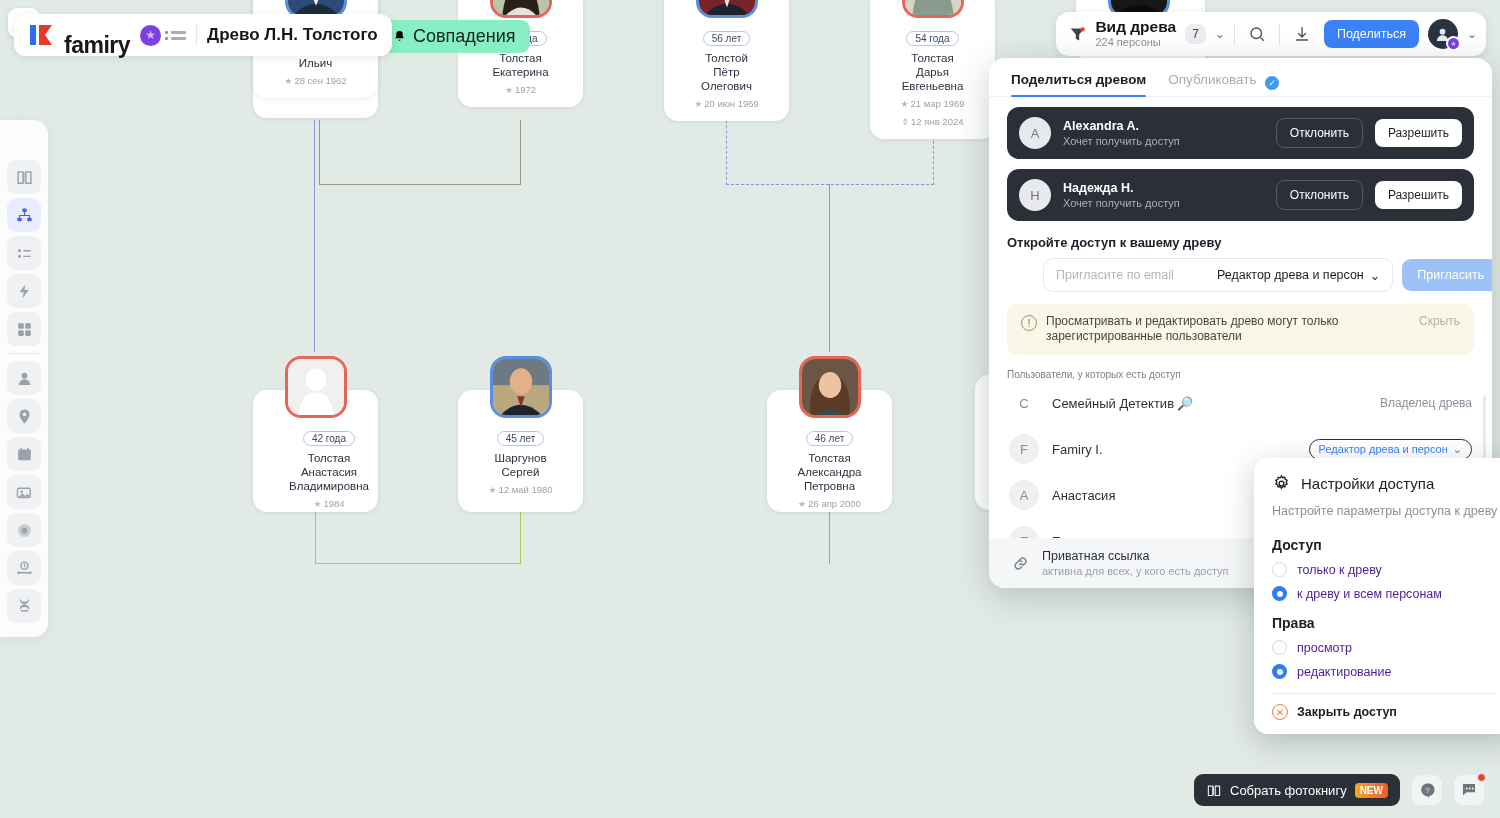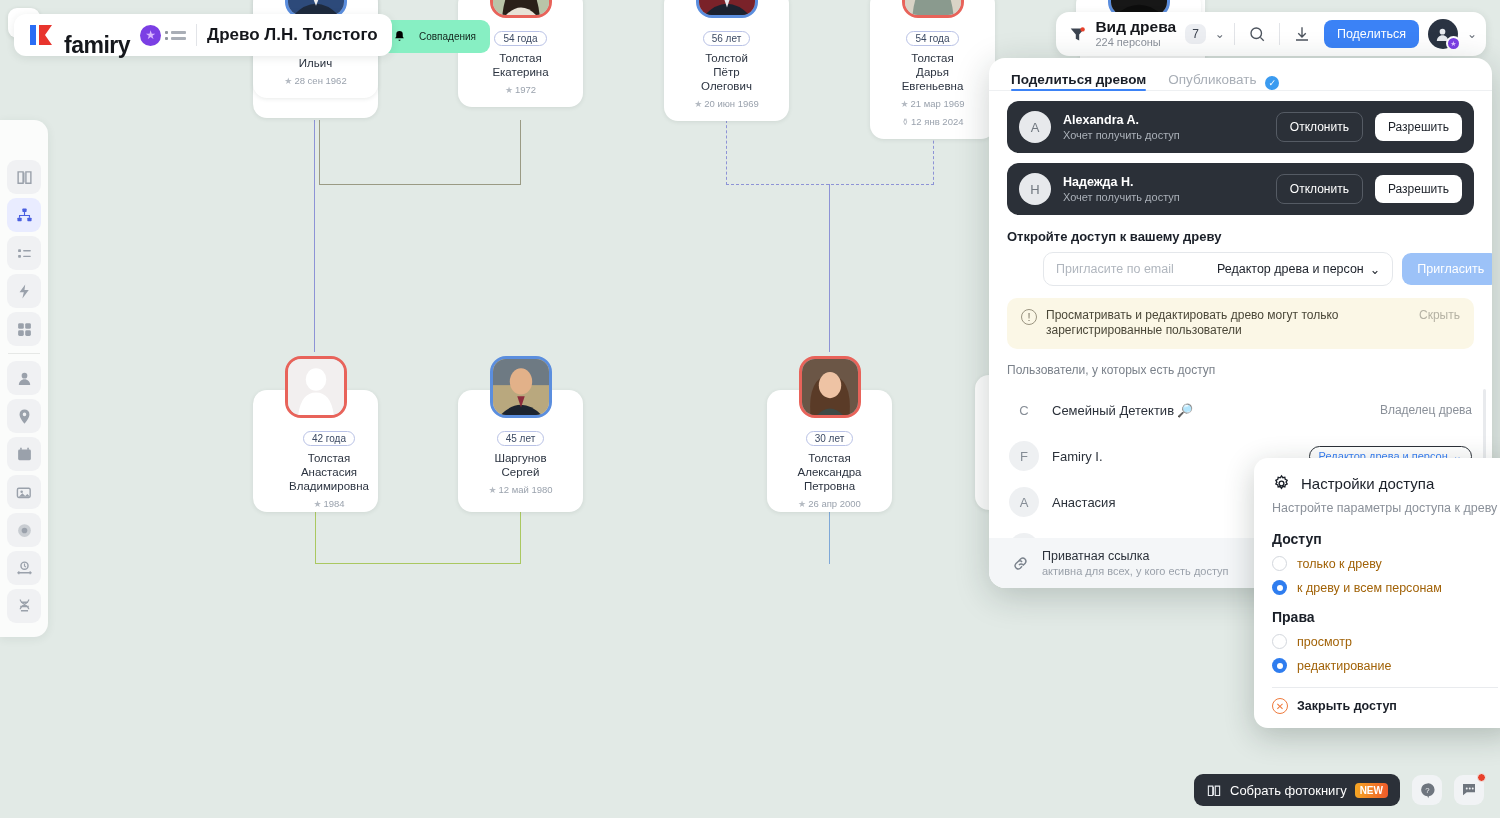--- a/index.html
+++ b/index.html
@@ -90,22 +90,22 @@
   }
   .list-icon { display:flex; flex-direction:column; gap:3px; }
   .list-icon i { display:block; width:15px; height:3px; background:#a9aeb6; border-radius:1px; position:relative; }
   .list-icon i::before { content:""; position:absolute; left:-6px; top:0; width:3px; height:3px; background:#8e949d; border-radius:1px; }
   .vdiv { width:1px; height:22px; background:#e2e4e8; }
   #tree-title { font-size: 17px; font-weight: bold; color: #15171c; white-space: nowrap; }
 
   #matches-btn {
     position: absolute; left: 379px; top: 20px; height: 33px;
     background: #87efc3; border-radius: 9px; display:flex; align-items:center;
-    gap: 13px; padding: 0 14px; z-index: 29;
-    font-size: 10px; color: #12241c; font-weight: 500;
+    gap: 7px; padding: 0 14px; z-index: 29;
+    font-size: 18px; color: #12241c; font-weight: 500;
   }
 
   #topbar-right {
     position: absolute; right: 14px; top: 12px; height: 44px;
     background: #fff; border-radius: 13px; box-shadow: 0 2px 8px rgba(40,60,50,.12);
     display: flex; align-items: center; padding: 0 9px 0 13px; gap: 9px; z-index: 30;
   }
   .funnel { width:17px; height:17px; position:relative; }
   .tv-text { line-height: 1.05; }
   .tv-title { font-size: 15.5px; font-weight: bold; color: #15171c; }
@@ -132,21 +132,21 @@
   }
 
   
   #share-panel {
     position: absolute; right: 8px; top: 58px; width: 503px; height: 530px;
     background: #fff; border-radius: 16px;
     box-shadow: 0 8px 34px rgba(25,40,35,.22);
     z-index: 40; overflow: hidden;
   }
   .sp-tabs { display:flex; gap:22px; padding: 14px 22px 0; border-bottom: 1px solid #eef0f2; }
-  .sp-tab { font-size: 13.5px; padding-bottom: 0; color:#a8aeb6; position:relative; }
+  .sp-tab { font-size: 13.5px; padding-bottom: 6px; color:#a8aeb6; position:relative; }
   .sp-tab.active { color:#1a1f28; font-weight:bold; }
   .sp-tab.active::after { content:""; position:absolute; left:0; right:0; bottom:-1px; height:2.5px; background:#3b82f6; border-radius:2px; }
   .tab-check { display:inline-flex; width:14px; height:14px; border-radius:50%; background:#3b9bf0;
     align-items:center; justify-content:center; color:#fff; font-size:9px; margin-left:5px; vertical-align:-2px; }
 
   .req-row {
     margin: 10px 18px 0; background:#2b3038; border-radius:12px;
     display:flex; align-items:center; padding: 10px 12px; gap:12px; height:52px;
   }
   .req-av { width:32px; height:32px; border-radius:50%; background:#e7e9ec; color:#70777f;
@@ -172,21 +172,21 @@
   .notice {
     margin: 12px 18px 0; background:#fbf7e6; border-radius:10px;
     display:flex; align-items:flex-start; gap:9px; padding:10px 14px 11px;
   }
   .notice-ic { width:16px; height:16px; border-radius:50%; border:1.4px solid #9a9480;
     color:#7d7765; font-size:11px; display:flex; align-items:center; justify-content:center; flex:0 0 auto; margin-top:1px;}
   .notice-txt { flex:1; font-size:12px; color:#4a4738; line-height:15px; }
   .notice-hide { font-size:12px; color:#b5b2a4; white-space:nowrap; }
 
   .acc-list { margin-top: 14px; position:relative; }
-  .acc-title { font-size:12px; color:#7a818a; margin:0 18px 10px; }
+  .acc-title { font-size:10px; color:#7a818a; margin:0 18px 0; }
   .acc-row { display:flex; align-items:center; gap:13px; padding: 7px 20px; height:46px; }
   .acc-av { width:30px; height:30px; border-radius:50%; background:#eef0f2; color:#868d96;
     display:flex; align-items:center; justify-content:center; font-size:13px; flex:0 0 auto; }
   .acc-av.plain { background:transparent; }
   .acc-name { flex:1; font-size:13px; color:#2b313a; }
   .acc-role { font-size:12px; color:#8a9099; white-space:nowrap; }
   .acc-role-pill {
     font-size:11px; color:#3b82f6; border:1.3px solid #2b3038; border-radius:12px;
     padding:3px 9px; display:flex; align-items:center; gap:5px; white-space:nowrap;
   }
@@ -201,28 +201,28 @@
   .pl-sub { font-size:11px; color:#9aa1aa; margin-top:2px; }
 
   
   #settings-popup {
     position:absolute; left:1254px; top:458px; width:262px;
     background:#fff; border-radius:14px; box-shadow:0 8px 30px rgba(25,40,35,.24);
     padding:16px 18px 14px; z-index:50;
   }
   .st-head { display:flex; align-items:center; gap:10px; }
   .st-title { font-size:15px; color:#1a1f28; }
-  .st-sub { font-size:12.5px; color:#8a9099; margin-top:7px; line-height:17px; }
+  .st-sub { font-size:12.5px; color:#8a9099; margin-top:7px; line-height:23px; }
   .st-grp { font-size:14px; font-weight:bold; color:#1a1f28; margin-top:14px; }
   .radio-row { display:flex; align-items:center; gap:10px; margin-top:9px; }
   .radio { width:15px; height:15px; border-radius:50%; border:1.6px solid #d3d7dd; flex:0 0 auto; }
   .radio.on { border:none; background:#2f7def; position:relative; }
   .radio.on::after { content:""; position:absolute; left:4.5px; top:4.5px; width:6px; height:6px;
     border-radius:50%; background:#fff; }
-  .radio-lbl { font-size:12.5px; color:#a16207; }
+  .radio-lbl { font-size:12.5px; color:#4c1d95; }
   .st-div { height:1px; background:#e9ebee; margin:14px 0 10px; }
   .st-close { display:flex; align-items:center; gap:9px; }
   .close-ic { width:16px; height:16px; border-radius:50%; border:1.5px solid #ef7a3c; color:#ef7a3c;
     font-size:10px; display:flex; align-items:center; justify-content:center; }
   .st-close-lbl { font-size:12.5px; font-weight:bold; color:#1a1f28; }
 
   
   #photobook-btn {
     position:absolute; left:1194px; top:774px; height:32px; background:#2b3038;
     border-radius:9px; display:flex; align-items:center; gap:8px; padding:0 12px; z-index:45;
@@ -361,21 +361,21 @@
 
     <div class="person-card" style="left:767px; top:390px; height:122px;">
       <div class="pc-photo red">
         <svg class="ph-inner" viewBox="0 0 60 60">
           <rect width="60" height="60" fill="#6b5646"></rect>
           <path d="M9 60 Q6 20 30 16 Q54 20 51 60 Z" fill="#5a3b27"></path>
           <ellipse cx="30" cy="28" rx="12" ry="14" fill="#eec3a4"></ellipse>
           <path d="M16 60 Q30 46 44 60 Z" fill="#3e4a46"></path>
         </svg>
       </div>
-      <div class="pc-badge">30 лет</div>
+      <div class="pc-badge">46 лет</div>
       <div class="pc-name">Толстая<br>Александра<br>Петровна</div>
       <div class="pc-date"><span class="ic">★</span>26 апр 2000</div>
     </div>
 
     <div class="pc-ghost" style="left:975px; top:375px; height:135px;"></div>
   </div>
 
   <div id="rail-toggle">
     <span>»</span>
   </div>

